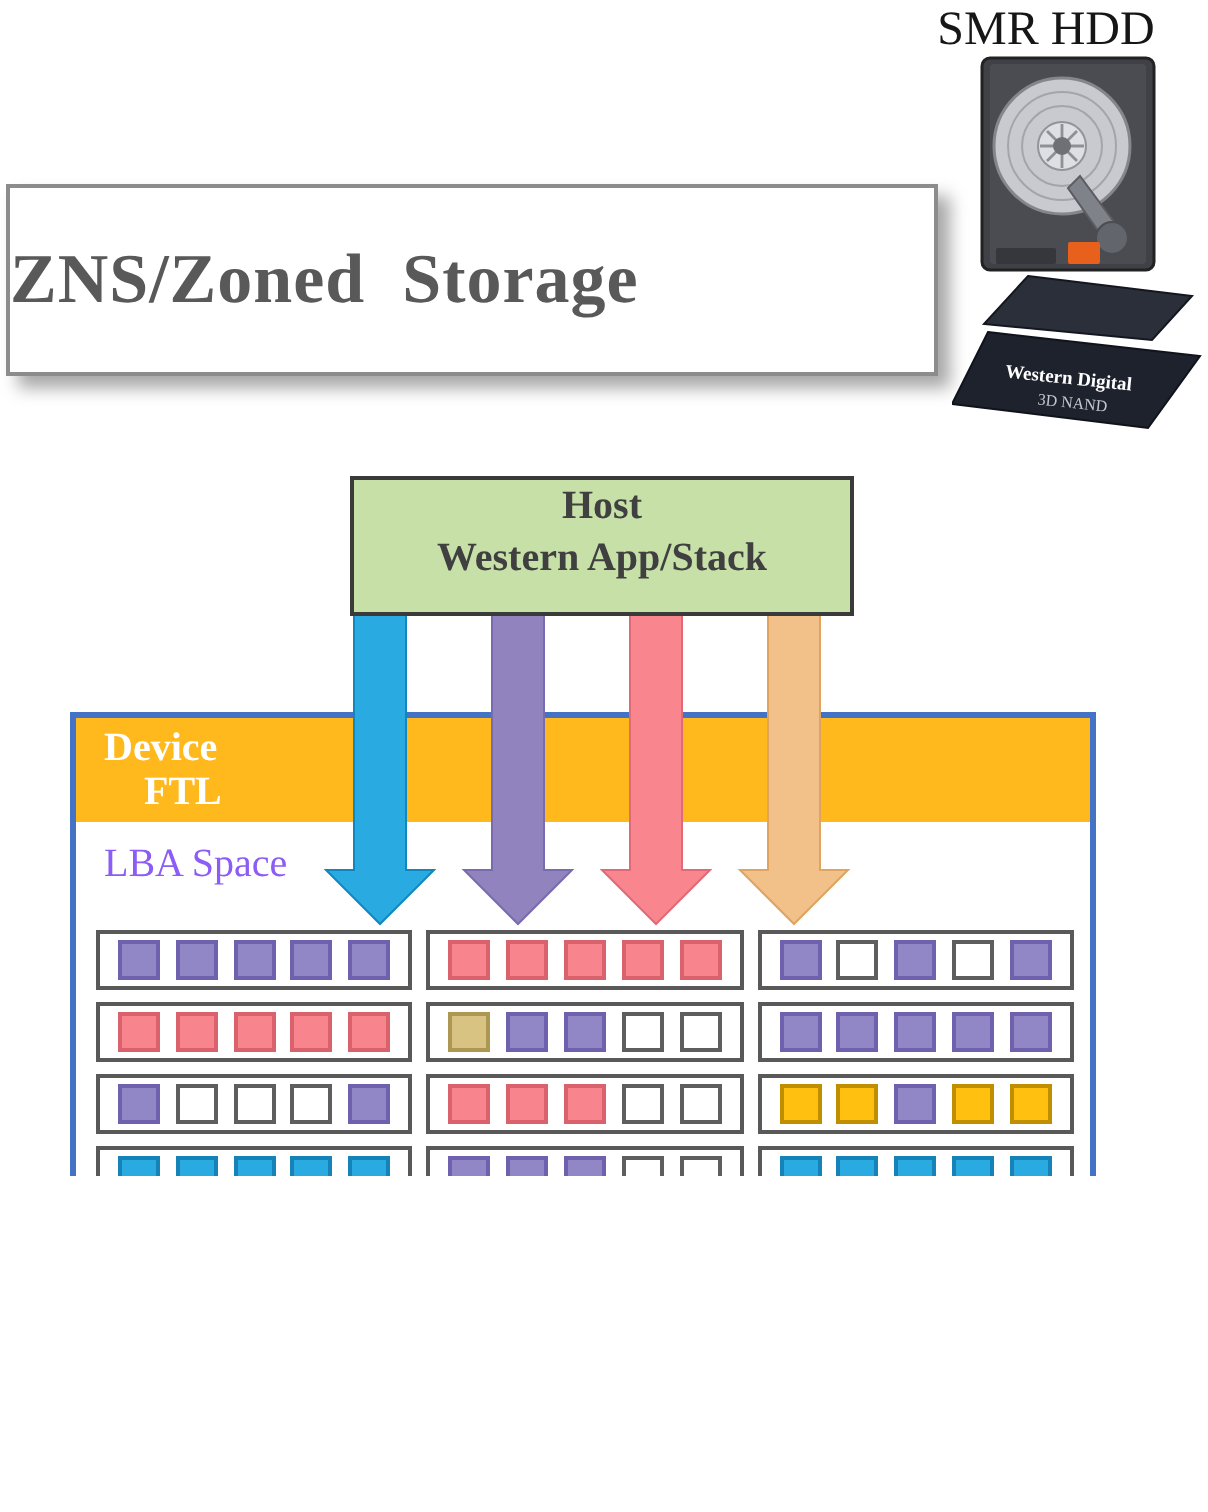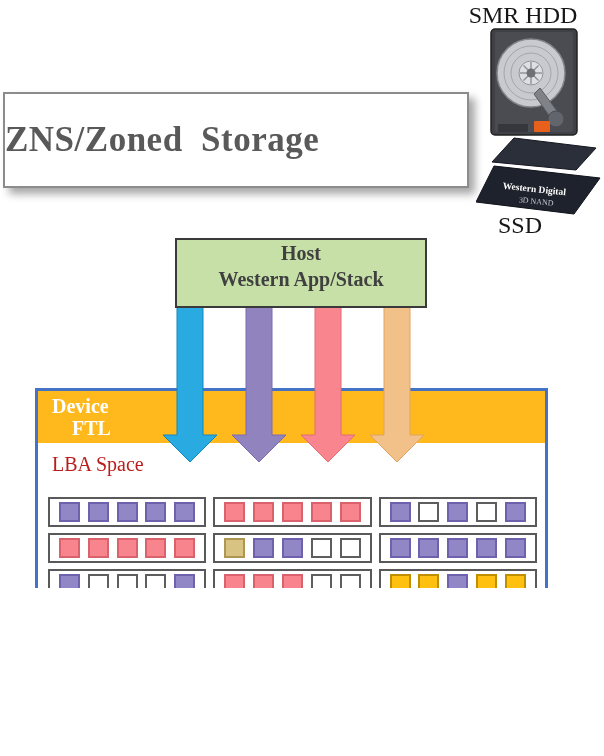--- a/index.html
+++ b/index.html
@@ -24,21 +24,21 @@
   .host-box div{font-size:20px;font-weight:bold;color:#404040;line-height:1.3;}
 
   .flow-arrows{position:absolute;left:0;top:0;width:604px;height:756px;z-index:5;pointer-events:none;}
 
   .lba-box{position:absolute;left:35px;top:356px;width:513px;height:334px;background:#ffffff;
            border:3px solid #4472C4;box-sizing:border-box;z-index:1;}
   .ftl-band{position:absolute;left:0;top:0;right:0;height:52px;background:#FFB91C;
             padding:4px 0 0 14px;box-sizing:border-box;}
   .ftl-band div{font-size:20px;font-weight:bold;color:#ffffff;line-height:1.1;}
   .ftl-band .ftl2{padding-left:20px;}
-  .lba-label{position:absolute;left:14px;top:62px;font-size:20px;color:#b91c1c;}
+  .lba-label{position:absolute;left:14px;top:62px;font-size:20px;color:#8b5cf6;}
 
   .zone-grid{position:absolute;left:10px;top:106px;width:489px;
              display:grid;grid-template-columns:repeat(3,1fr);
              grid-auto-rows:30px;column-gap:7px;row-gap:6px;}
   .zone{border:2px solid #595959;background:#ffffff;box-sizing:border-box;
         display:flex;align-items:center;justify-content:space-between;padding:0 9px;}
   .cell{width:21px;height:20px;border:2px solid #5e5e5e;box-sizing:border-box;display:inline-block;}
 
   .zone-arrow{position:absolute;left:430px;top:672px;width:86px;height:52px;z-index:7;}
   .zone-label{position:absolute;left:444px;top:716px;width:110px;text-align:center;
@@ -75,35 +75,34 @@
     <span style="color: rgb(89, 89, 89);">ZNS/Zoned  Storage</span>
   </div>
 
   <svg class="ssd" viewBox="0 0 126 80">
     <polygon points="38,2 120,12 100,34 16,26" fill="#2b2f3a" stroke="#141720" stroke-width="1"></polygon>
     <polygon points="18,30 124,42 98,78 0,66" fill="#1e222c" stroke="#10131b" stroke-width="1"></polygon>
     <text x="58" y="56" transform="rotate(6 58 56)" font-size="9.5" font-weight="bold" fill="#ffffff" text-anchor="middle">Western Digital</text>
     <text x="60" y="68" transform="rotate(6 60 68)" font-size="8" fill="#c2c6cf" text-anchor="middle">3D NAND</text>
   </svg>
 
-  <div class="ssd-label">SSD</div>
 
   <div class="host-box" style="background: rgb(198, 224, 168); border-color: rgb(58, 58, 58);">
     <div>Host</div>
     <div>Western App/Stack</div>
   </div>
 
   <svg class="flow-arrows" viewBox="0 0 604 756">
       <polygon points="177,307 203,307 203,435 217,435 190,462 163,435 177,435" fill="#29ABE2" stroke="#1286BE" stroke-width="1"></polygon>
       <polygon points="246,307 272,307 272,435 286,435 259,462 232,435 246,435" fill="#9183BE" stroke="#7A6BB0" stroke-width="1"></polygon>
       <polygon points="315,307 341,307 341,435 355,435 328,462 301,435 315,435" fill="#F9868E" stroke="#E06A75" stroke-width="1"></polygon>
       <polygon points="384,307 410,307 410,435 424,435 397,462 370,435 384,435" fill="#F2C189" stroke="#DFA45F" stroke-width="1"></polygon>
     </svg>
 
-  <div class="lba-box" style="border-color: rgb(68, 114, 196); margin-top: 32px;">
+  <div class="lba-box" style="border-color: rgb(68, 114, 196);">
     <div class="ftl-band" style="background: rgb(255, 185, 28);">
       <div>Device</div>
       <div class="ftl2">FTL</div>
     </div>
     <div class="lba-label">LBA Space</div>
     <div class="zone-grid">
         <div class="zone">
           <span class="cell" style="background: rgb(146, 135, 198); border-color: rgb(111, 97, 174);"></span>
           <span class="cell" style="background: rgb(146, 135, 198); border-color: rgb(111, 97, 174);"></span>
           <span class="cell" style="background: rgb(146, 135, 198); border-color: rgb(111, 97, 174);"></span>

